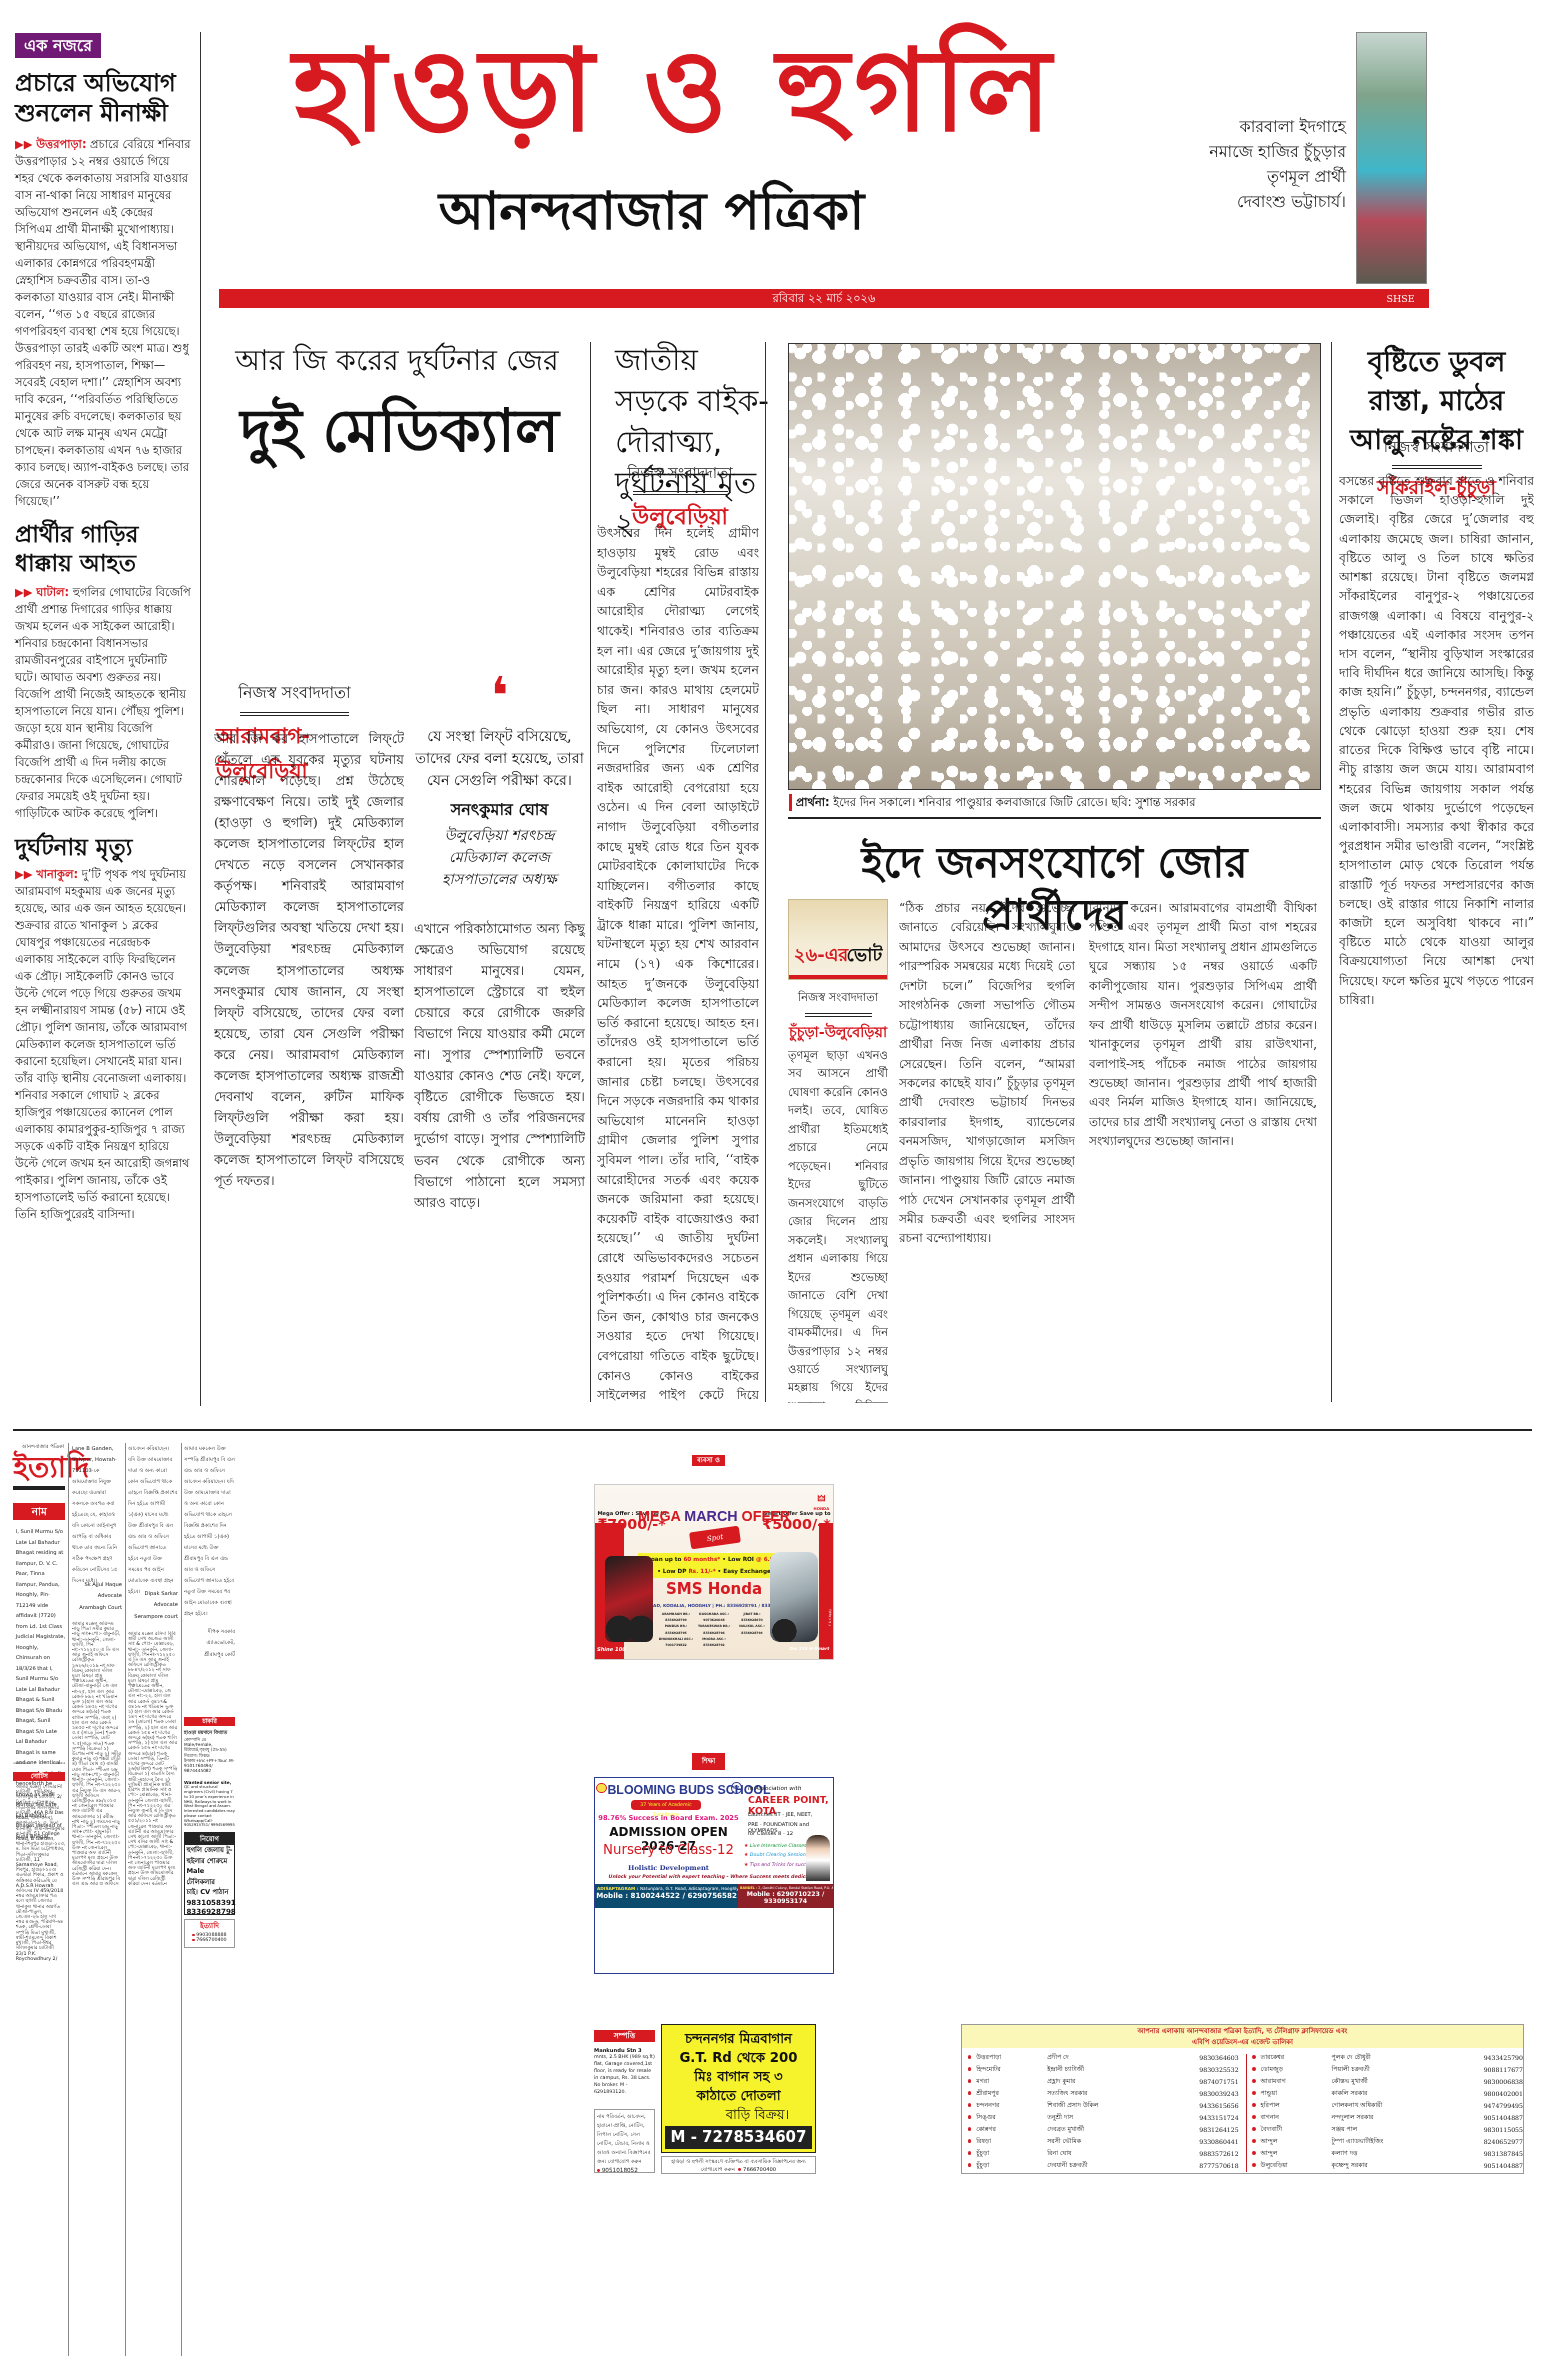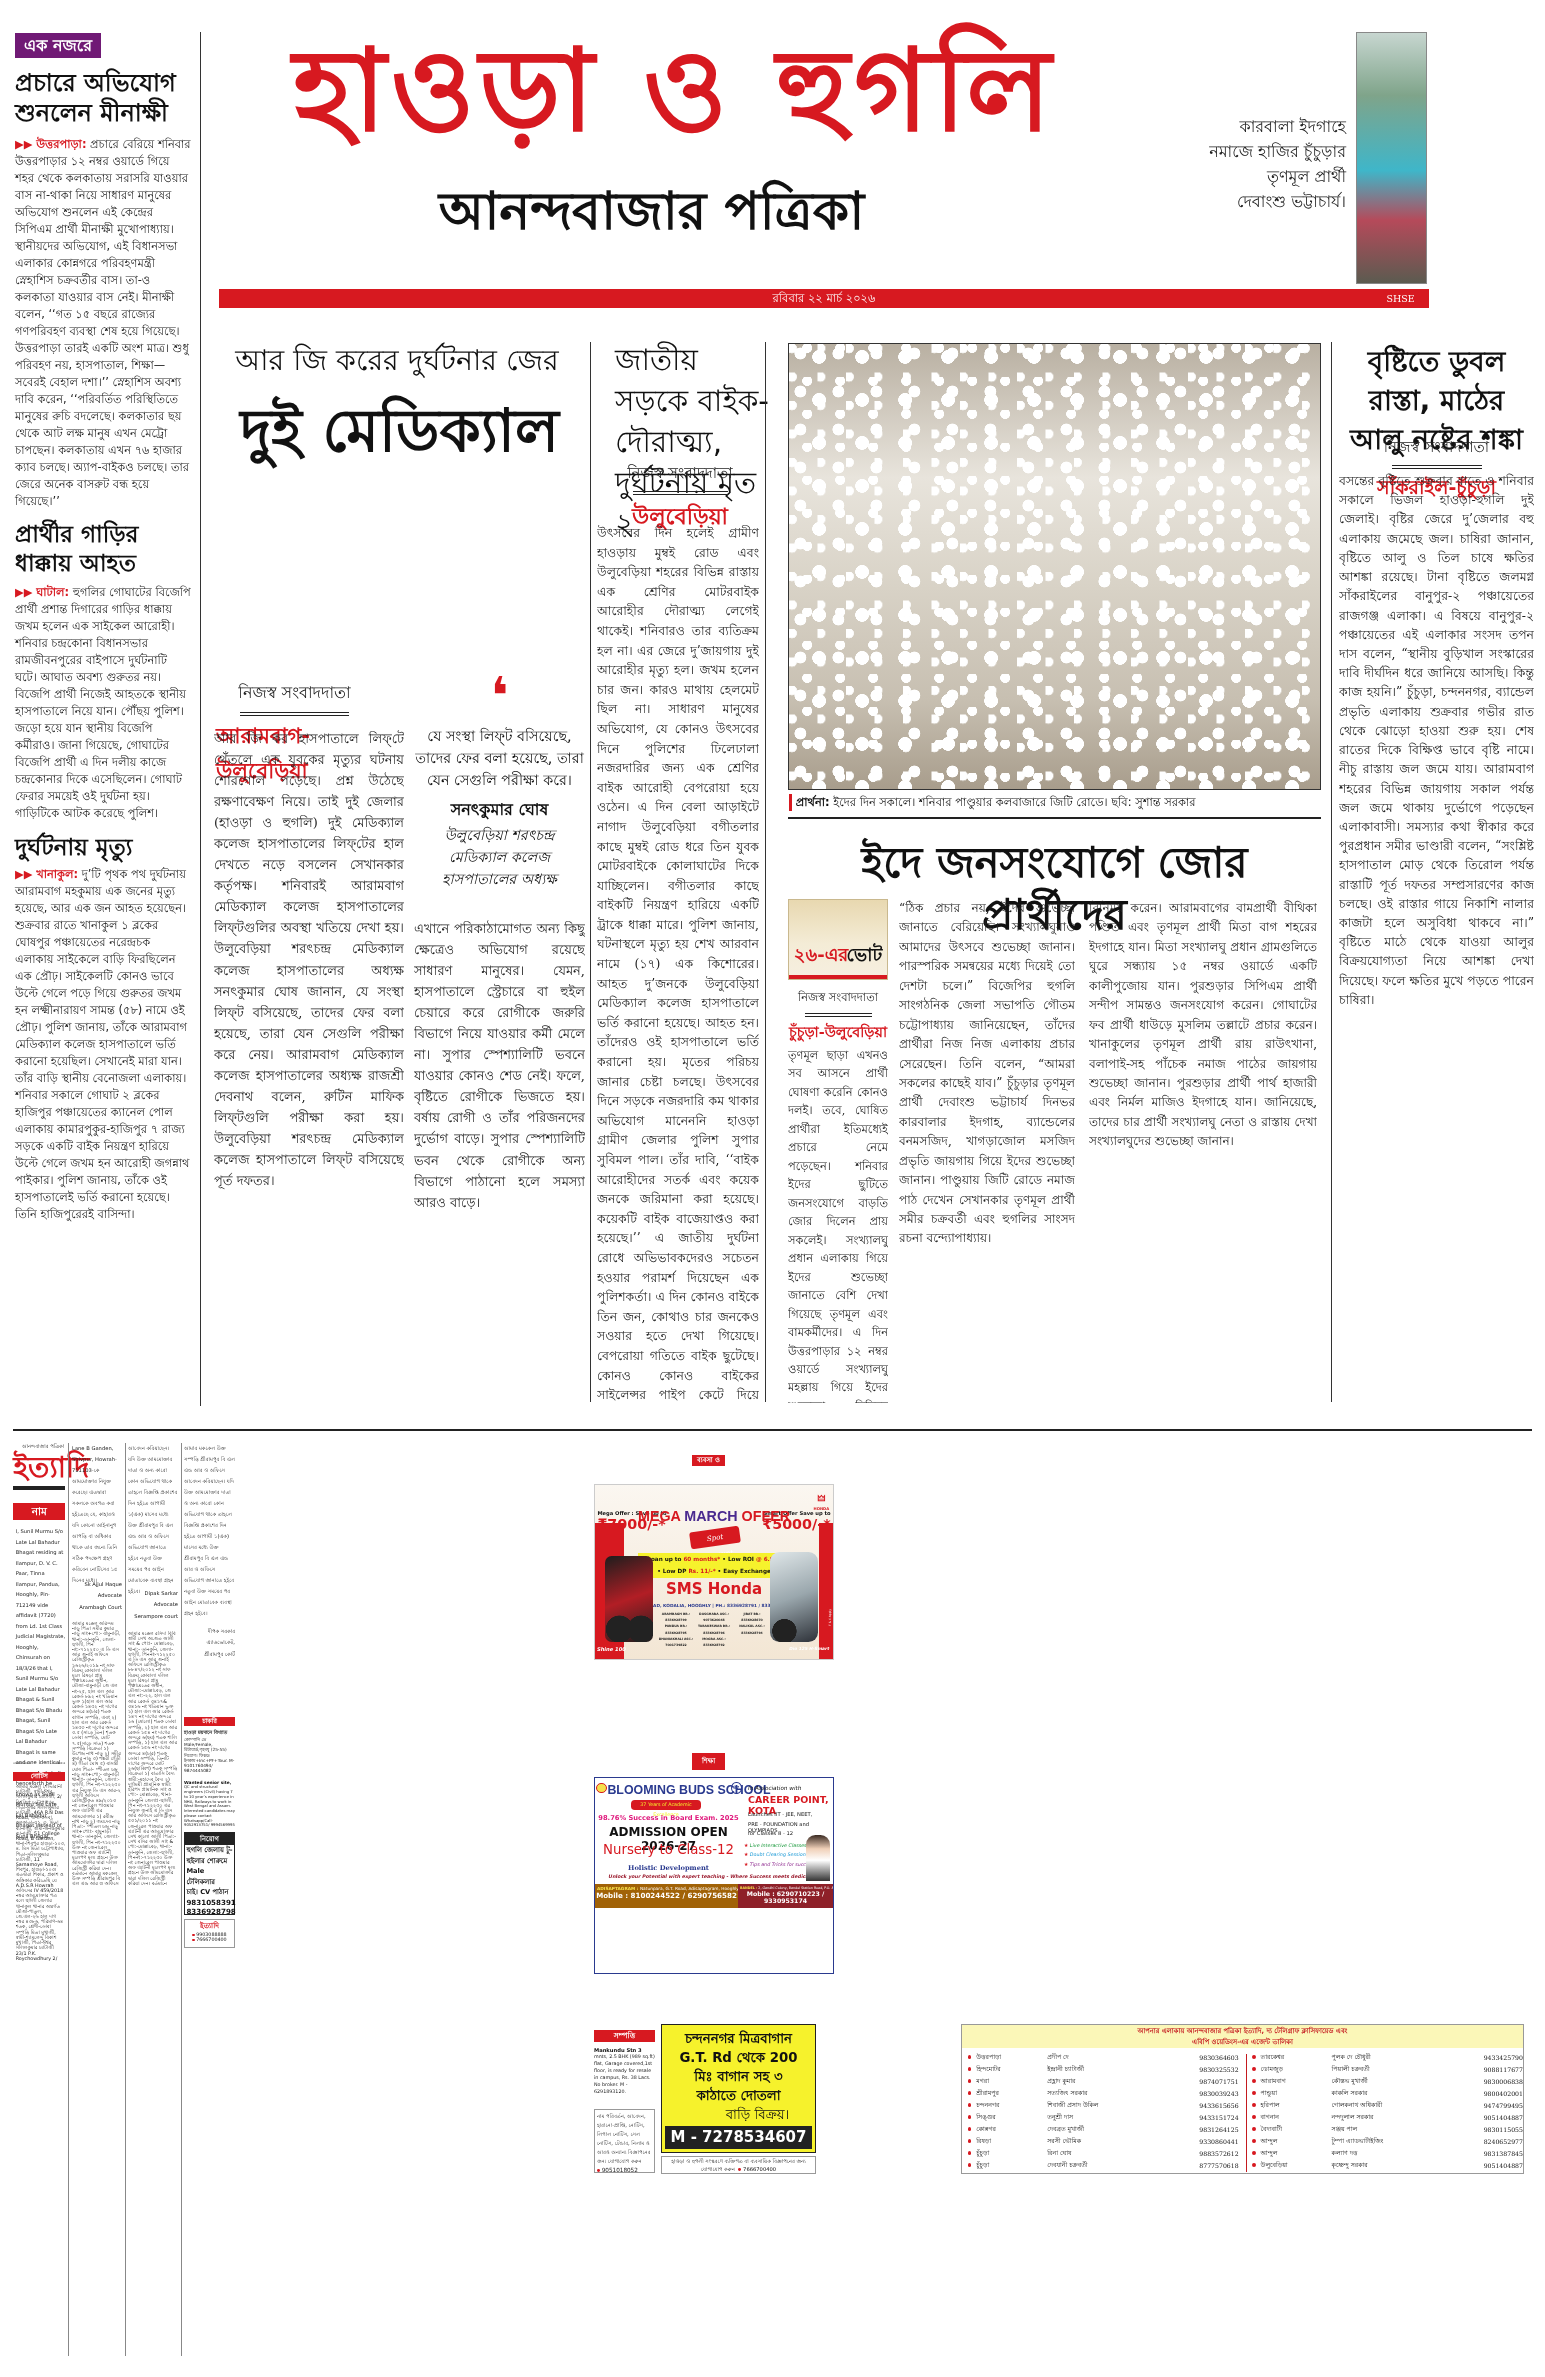--- a/index.html
+++ b/index.html
@@ -244,21 +244,21 @@
   <div style="position:absolute;left:0;right:0;top:96px;text-align:center;font-size:4.8px;font-style:italic;font-weight:bold;color:#9b1c2e;">Unlock your Potential with expert teaching - Where Success meets dedication</div>
   <div style="position:absolute;left:153px;top:6.7px;font-size:5.7px;font-style:italic;">In Association with</div>
   <div style="position:absolute;left:153px;top:16px;font-size:9.5px;font-weight:bold;color:#d71920;">CAREER POINT, KOTA</div>
   <div style="position:absolute;left:153px;top:33px;font-size:5.2px;">Launches IIT - JEE, NEET,</div>
   <div style="position:absolute;left:153px;top:43px;font-size:5.2px;">PRE - FOUNDATION and OLYMPIADS</div>
   <div style="position:absolute;left:153px;top:52px;font-size:5.2px;">for Classes 8 - 12</div>
   <div style="position:absolute;left:149px;top:65px;font-size:4.8px;font-style:italic;color:#1a9a3c;"><span class="red">★</span> <span>Live Interactive Classes.</span></div>
   <div style="position:absolute;left:149px;top:74px;font-size:4.8px;font-style:italic;color:#1d9ad6;"><span class="red">★</span> <span>Doubt Clearing Sessions</span></div>
   <div style="position:absolute;left:149px;top:84px;font-size:4.8px;font-style:italic;color:#8e2a8f;"><span class="red">★</span> <span>Tips and Tricks for success</span></div>
   <div style="position:absolute;right:2.9px;top:57px;width:24px;height:46px;background:linear-gradient(180deg,#3a2a22 0%,#f0d0b8 30%,#fff 55%,#333 100%);border-radius:9.5px 9.5px 0 0;"></div>
-  <div style="position:absolute;left:0;top:106px;width:143px;height:24px;background:#a16207;color:#fff;">
+  <div style="position:absolute;left:0;top:106px;width:143px;height:24px;background:#0c4a6e;color:#fff;">
     <div style="font-size:4.3px;padding:1.9px 1.9px 0;white-space:nowrap;"><span style="color:#f6e04b;font-weight:bold;">ADISAPTAGRAM :</span> <span>Natunpara, G.T. Road, Adisaptagram, Hooghly, West Bengal - 712148</span></div>
     <div style="text-align:center;font-size:7.1px;font-weight:bold;">Mobile : 8100244522 / 6290756582</div>
   </div>
   <div style="position:absolute;left:143px;right:0;top:106px;height:24px;background:#8e2028;color:#fff;">
     <div style="font-size:3.3px;padding:1.9px 1.9px 0;white-space:nowrap;"><span style="color:#f6e04b;font-weight:bold;">BANDEL :</span> <span>2, Gandhi Colony, Bandel Station Road, P.O. &amp; Dist.- Hooghly, West Bengal - 712103</span></div>
     <div style="text-align:center;font-size:6.2px;font-weight:bold;">Mobile : 6290710223 / 9330953174</div>
   </div>
 </div>
 
 <div class="abs section-tag" style="left:594px;top:2030px;width:61px;height:12.4px;font-size:7.6px;line-height:12.4px;">সম্পত্তি</div>

